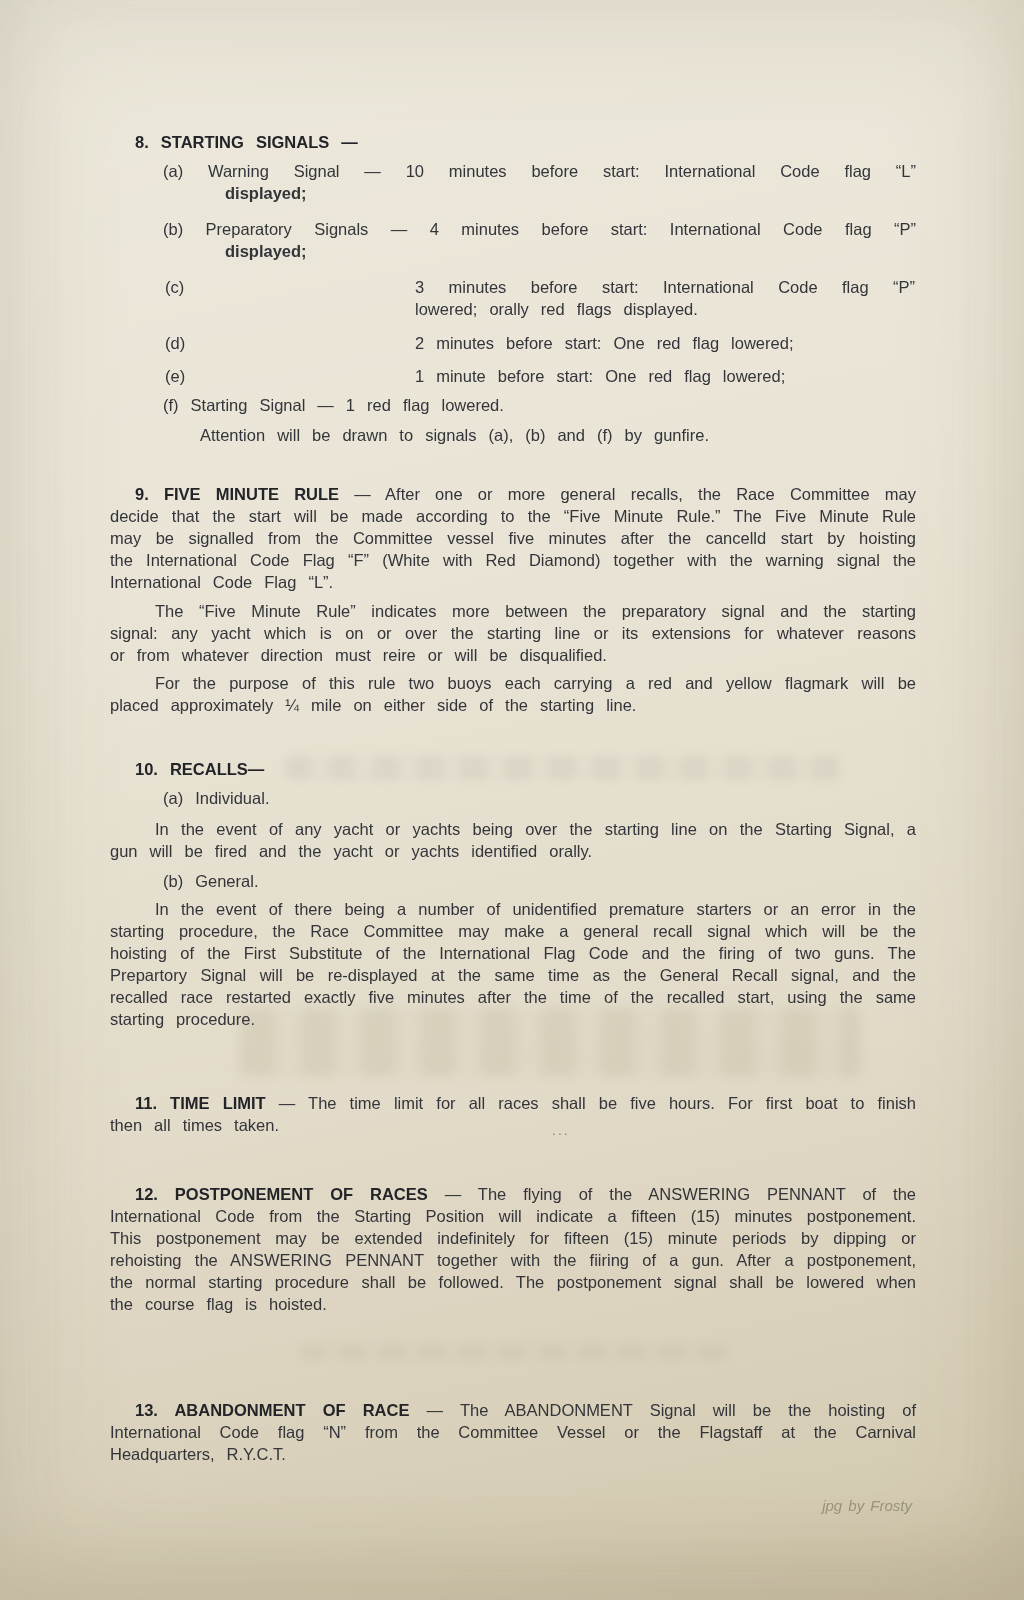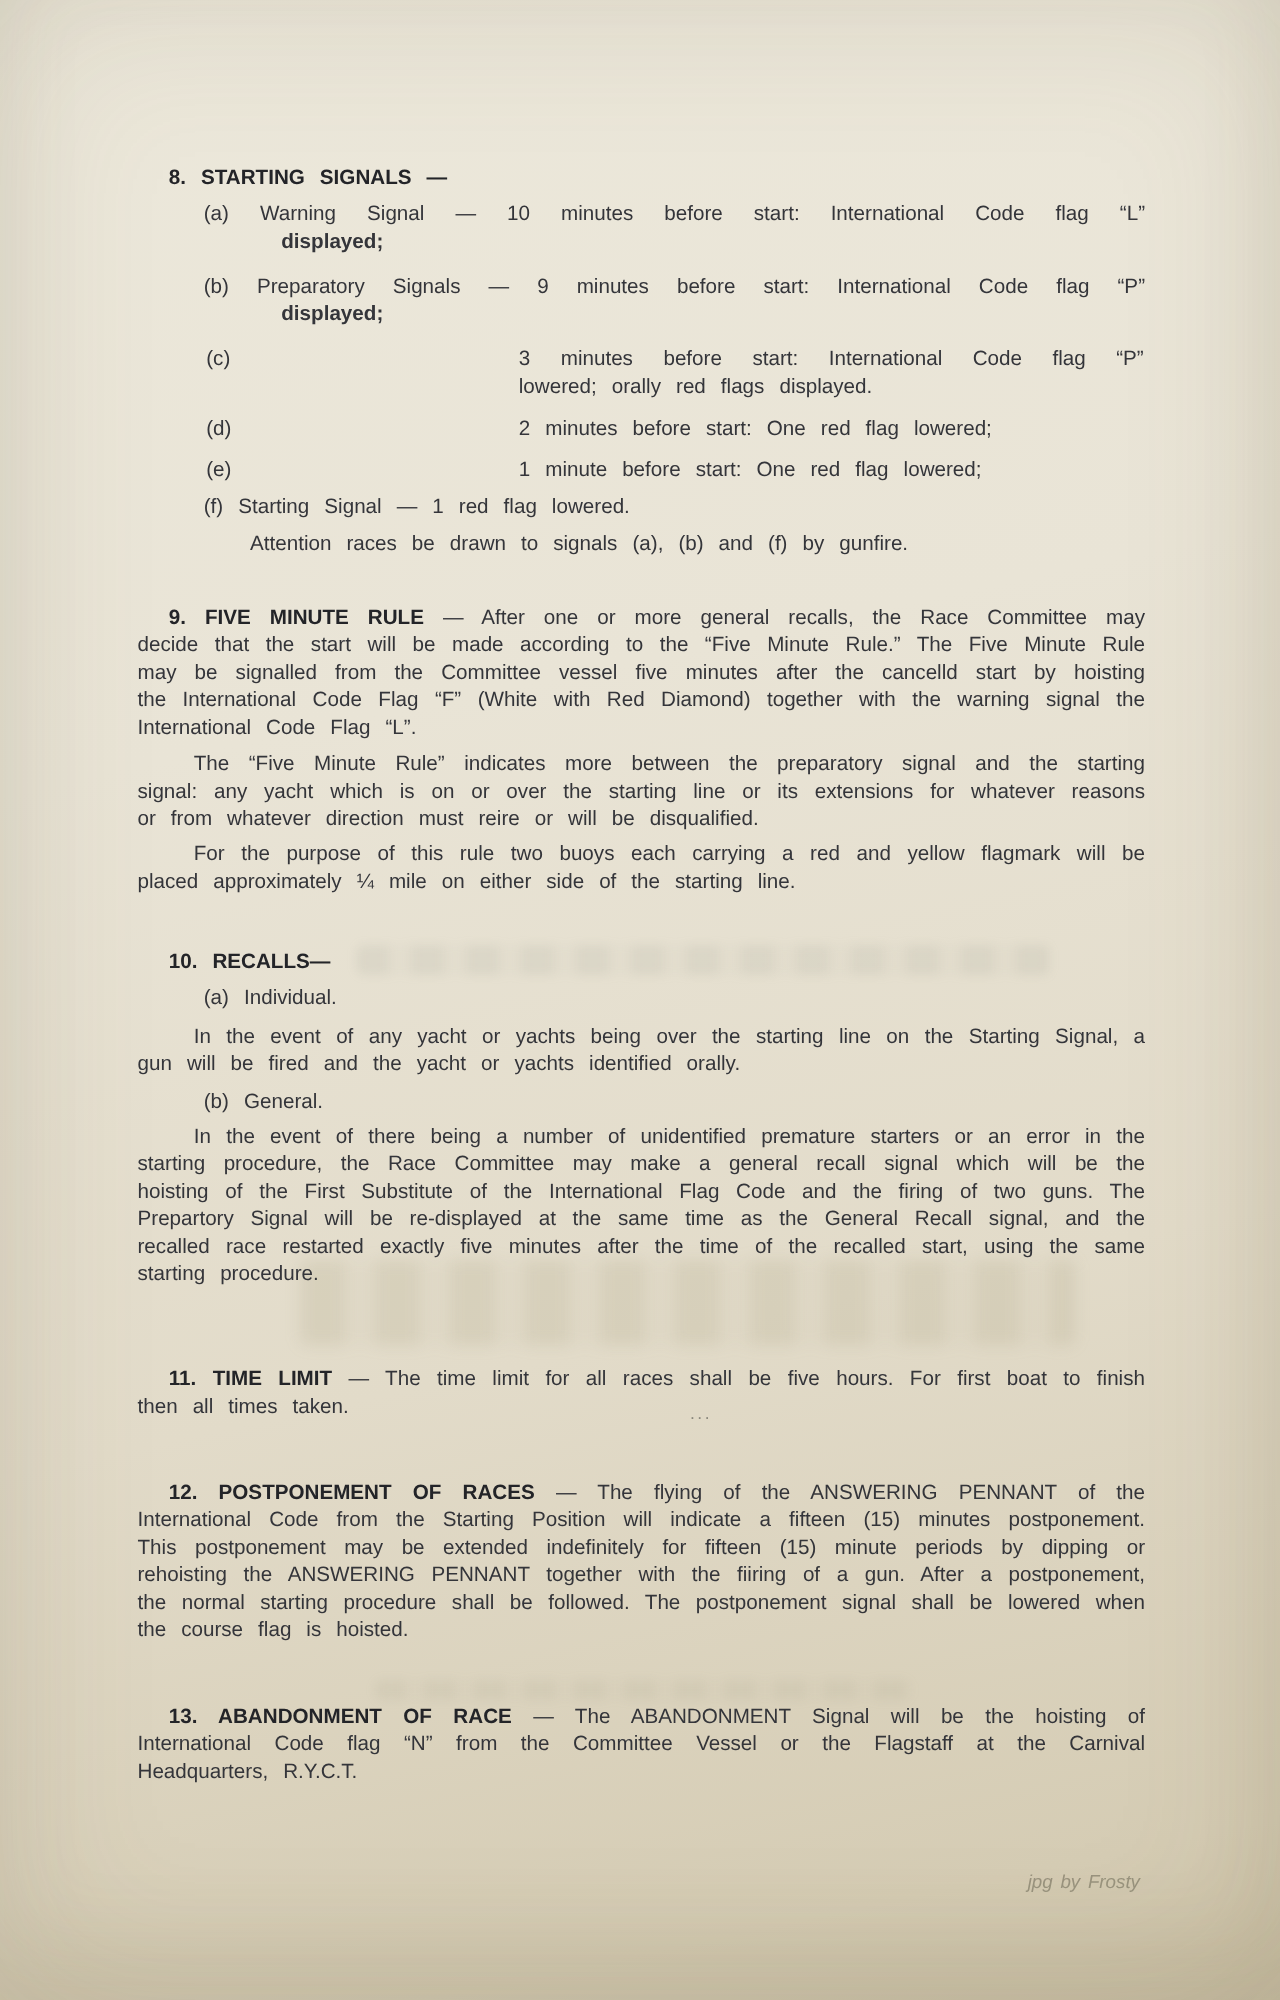--- a/index.html
+++ b/index.html
@@ -18,21 +18,21 @@
   .j{text-align:justify;}
   .jl{text-align:justify;text-align-last:justify;}
   .ind25{text-indent:25px;}
   .ind45{text-indent:45px;}
   .ml25{margin-left:25px;}
   .ml53{margin-left:53px;}
   .ml90{margin-left:90px;}
   .cont2{margin-left:115px;font-weight:bold;}
   .mt6{margin-top:6px;}  .mt7{margin-top:7px;}  .mt8{margin-top:8px;}
   .mt9{margin-top:9px;}  .mt11{margin-top:11px;} .mt12{margin-top:12px;}
-  .mt14{margin-top:14px;} .mt37{margin-top:37px;} .mt39{margin-top:25px;}
+  .mt14{margin-top:14px;} .mt37{margin-top:37px;} .mt39{margin-top:62px;}
   .mt40{margin-top:40px;} .mt42{margin-top:42px;} .mt43{margin-top:43px;}
   .mh44{min-height:44px;} .mh48{min-height:48px;} .mh66{min-height:66px;}
   .mh110{min-height:110px;} .mh154{min-height:154px;}
   .row{display:flex;margin-left:55px;}
   .clabel{width:250px;flex:none;}
   .ccol{width:500px;flex:none;}
   .heading8{margin-left:25px;font-weight:bold;color:#232428;}
   .pageno{position:absolute;left:0;top:1462px;width:1024px;text-align:center;
     font-size:17px;color:#3a3b3f;letter-spacing:1px;}
   .watermark{position:absolute;right:112px;top:1497px;font-size:15px;font-style:italic;
@@ -59,21 +59,21 @@
 
     <div>
       <p class="heading8"><span class="b">8. STARTING SIGNALS </span><span>—</span></p>
 
       <div class="mt7">
         <p class="jl ml53">(a) Warning Signal — 10 minutes before start: International Code flag “L”</p>
         <p class="cont2">displayed;</p>
       </div>
 
       <div class="mt14">
-        <p class="jl ml53">(b) Preparatory Signals — 9 minutes before start: International Code flag “P”</p>
+        <p class="jl ml53">(b) Preparatory Signals — 4 minutes before start: International Code flag “P”</p>
         <p class="cont2">displayed;</p>
       </div>
 
       <div class="row mt14">
         <span class="clabel">(c)</span>
         <div class="ccol">
           <p class="jl">3 minutes before start: International Code flag “P”</p>
           <p>lowered; orally red flags displayed.</p>
         </div>
       </div>
@@ -87,21 +87,21 @@
 
       <div class="row mt11">
         <span class="clabel">(e)</span>
         <div class="ccol">
           <p>1 minute before start: One red flag lowered;</p>
         </div>
       </div>
 
       <p class="ml53 mt7">(f) Starting Signal — 1 red flag lowered.</p>
 
-      <p class="ml90 mt8">Attention races be drawn to signals (a), (b) and (f) by gunfire.</p>
+      <p class="ml90 mt8">Attention will be drawn to signals (a), (b) and (f) by gunfire.</p>
     </div>
 
     <div>
       <p class="j ind25 mt37 mh110"><span class="b">9. FIVE MINUTE RULE </span><span>— After one or more general recalls, the Race Committee may decide that the start will be made according to the “Five Minute Rule.” The Five Minute Rule may be signalled from the Committee vessel five minutes after the cancelld start by hoisting the International Code Flag “F” (White with Red Diamond) together with the warning signal the International Code Flag “L”.</span></p>
       <p class="j ind45 mt7 mh66">The “Five Minute Rule” indicates more between the preparatory signal and the starting signal: any yacht which is on or over the starting line or its extensions for whatever reasons or from whatever direction must reire or will be disqualified.</p>
       <p class="j ind45 mt6 mh44">For the purpose of this rule two buoys each carrying a red and yellow flagmark will be placed approximately ¼ mile on either side of the starting line.</p>
     </div>
 
     <div>
       <p class="b ml25 mt42">10. RECALLS—</p>

